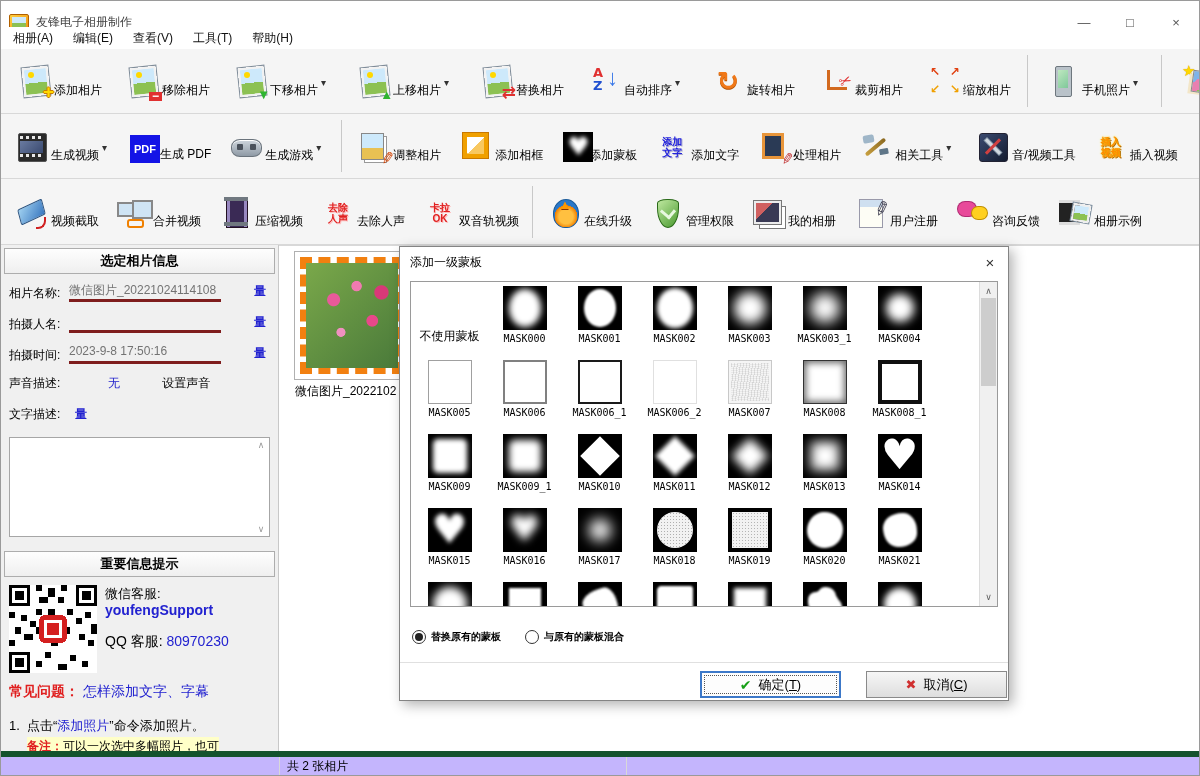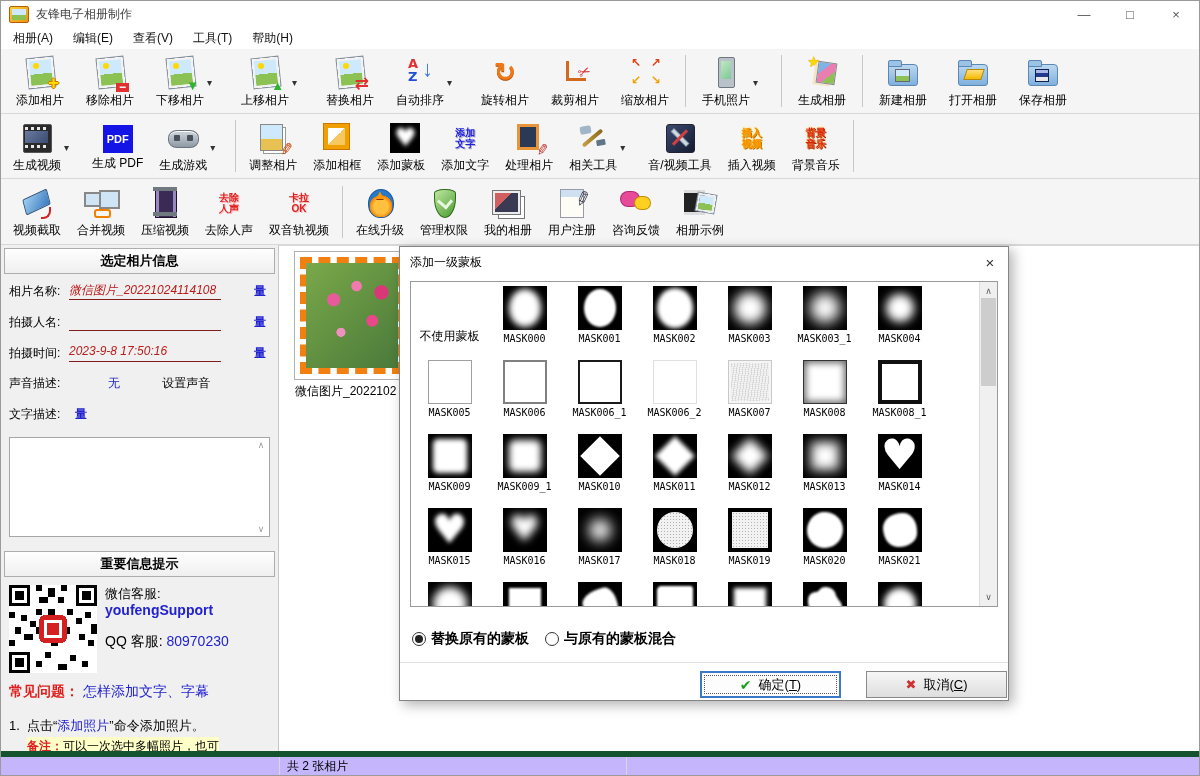--- a/index.html
+++ b/index.html
@@ -1,38 +1,38 @@
 <!DOCTYPE html>
 <html><head>
 <meta charset="utf-8">
 <style>
   html,body{margin:0;padding:0;}
   body{font-family:"Liberation Sans","DejaVu Sans",sans-serif;font-size:12px;color:#000;background:#888;}
   .window{position:relative;width:1200px;height:776px;background:#fff;border:1px solid #9a9a9a;box-sizing:border-box;overflow:hidden;}
 
   
-  .titlebar{position:absolute;left:0;top:0;right:0;height:26px;background:#fff;display:flex;align-items:center;}
+  .titlebar{position:absolute;left:0;top:8px;right:0;height:26px;background:#fff;display:flex;align-items:center;}
   .appicon{width:18px;height:15px;margin:0 7px 0 8px;background:linear-gradient(135deg,#ffd040,#f09010);border:1px solid #b06000;border-radius:2px;position:relative;flex:none;}
   .appicon::before{content:"";position:absolute;inset:2px;background:linear-gradient(180deg,#cde9fb 55%,#8cc153 55%);}
   .wtitle{color:#444;font-size:12px;}
   .wctrls{margin-left:auto;display:flex;height:26px;}
   .wc{width:46px;display:flex;align-items:center;justify-content:center;color:#555;font-size:13px;}
 
   
   .menubar{position:absolute;left:0;top:26px;right:0;height:22px;background:#fff;border-bottom:1px solid #e3e3e3;display:flex;align-items:center;padding-left:2px;}
   .mitem{padding:3px 10px;color:#111;}
 
   
   .tb{position:absolute;left:0;right:0;background:#f5f5f5;border-bottom:1px solid #d8d8d8;display:flex;align-items:center;padding-left:4px;box-sizing:border-box;}
   #tb1{top:48px;height:65px;}
   #tb2{top:113px;height:65px;}
   #tb3{top:178px;height:66px;}
   .tbtn{display:flex;align-items:center;padding:3px 8px 1px;position:relative;}
   #tb1 .tbtn{padding:3px 11px 1px;}
-  .tcol{display:flex;flex-direction:column;align-items:center;}
+  .tcol{display:flex;flex-direction:row;align-items:flex-end;}
   .tlabel{font-size:12px;margin-top:2px;white-space:nowrap;}
   .drop{width:12px;align-self:center;color:#333;margin-left:3px;}
   .drop::before{content:"▾";font-size:10px;}
   .tsep{width:1px;height:52px;background:#c8c8c8;margin:0 5px;flex:none;}
 
   
   .ic{position:relative;width:38px;height:34px;flex:none;}
   .ic .bdg{position:absolute;right:0;bottom:-2px;line-height:1;font-style:normal;}
   .ic .itxt{position:absolute;left:50%;top:50%;transform:translate(-50%,-50%);width:26px;font-size:10px;line-height:11px;font-weight:bold;text-align:center;}
 
@@ -105,21 +105,21 @@
   .feedback::before{content:"";position:absolute;left:4px;top:6px;width:18px;height:14px;background:#e84a9a;border-radius:7px;box-shadow:0 0 0 1px #b02a72;}
   .feedback::after{content:"";position:absolute;right:5px;top:11px;width:15px;height:12px;background:#ffd020;border-radius:6px;box-shadow:0 0 0 1px #c09000;}
   .examples::before{content:"";position:absolute;left:3px;top:4px;width:21px;height:25px;background:#222;box-shadow:inset 0 3px 0 #ddd,inset 0 -3px 0 #ddd;}
   .examples::after{content:"";position:absolute;right:4px;top:8px;width:14px;height:14px;background:linear-gradient(180deg,#cde9fb 55%,#8cc153 55%);border:2px solid #eee;box-shadow:0 0 0 1px #778899;transform:rotate(10deg);}
 
   
   .lpanel{position:absolute;left:0;top:244px;bottom:18px;width:278px;background:#f0f0f0;border-right:1px solid #c8c8c8;box-sizing:border-box;overflow:hidden;}
   .lp-head{margin:3px 3px 8px;border:1px solid #adadad;background:linear-gradient(#fefefe,#efefef);text-align:center;font-weight:bold;font-size:13px;padding:3px 0;}
   .fld{position:relative;padding:0 8px;margin-bottom:10px;height:21px;}
   .flabel{display:inline-block;width:60px;}
-  .fval{display:inline-block;width:152px;border-bottom:1px solid #7f1d1d;color:#b91c1c;height:17px;vertical-align:bottom;white-space:nowrap;overflow:hidden;font-style:italic;}
+  .fval{display:inline-block;width:152px;border-bottom:3px solid #7f1d1d;color:#737373;height:17px;vertical-align:bottom;white-space:nowrap;overflow:hidden;}
   .qlink{position:absolute;right:12px;top:1px;color:#2222d0;font-weight:bold;}
   .soundrow .sval{display:inline-block;width:90px;text-align:center;color:#2222cc;}
   .soundrow .sset{color:#000;}
   .textrow .qlink2{color:#2222d0;font-weight:bold;margin-left:6px;}
   .descbox{position:relative;margin:2px 8px 14px;height:98px;background:#fff;border:1px solid #a6a6a6;}
   .descbox .car{position:absolute;right:2px;color:#999;font-size:9px;width:12px;text-align:center;}
   .car.u{top:2px;}.car.d{bottom:2px;}
   .tips{position:relative;margin-top:6px;padding:0 8px;}
   .qrrow{display:flex;}
   .qr{width:88px;height:88px;flex:none;background:#fff;}
@@ -193,21 +193,21 @@
   .m-ragged-sq::before{inset:6px;background:#fff;filter:blur(1px);}
   .m-brush::before{inset:7px 5px;background:#fff;border-radius:70% 30% 60% 40%/40% 60% 35% 65%;transform:rotate(-15deg);filter:blur(1px);}
   .m-ragged-frame::before{inset:4px;background:#fff;border-radius:12% 8% 14% 9%;filter:blur(1px);}
   .m-splatter::before{inset:6px;background:#fff;filter:blur(2px);}
   .m-splat::before{inset:8px;background:#fff;border-radius:45% 55% 50% 50%;filter:blur(1px);box-shadow:-7px -2px 0 -4px #fff,7px 3px 0 -4px #fff,2px -8px 0 -5px #fff,-3px 8px 0 -5px #fff;}
   .m-glow3::before{inset:6px;background:#fff;border-radius:50%;filter:blur(3px);}
 
   .dlg-scroll{position:absolute;right:0;top:0;bottom:0;width:17px;background:#f0f0f0;border-left:1px solid #dcdcdc;}
   .dlg-scroll .car{position:absolute;left:0;width:17px;text-align:center;color:#606060;font-size:9px;}
   .dlg-scroll .thumb{position:absolute;left:1px;width:15px;top:16px;height:88px;background:#cdcdcd;}
-  .dlg-radios{position:absolute;left:12px;top:383px;display:flex;gap:16px;font-weight:bold;font-size:14px;align-items:center;}
+  .dlg-radios{position:absolute;left:12px;top:383px;display:flex;gap:24px;font-weight:bold;font-size:10px;align-items:center;}
   .radio{display:flex;align-items:center;gap:5px;}
   .rb{width:12px;height:12px;border:1px solid #333;border-radius:50%;position:relative;background:#fff;flex:none;}
   .rb.sel::after{content:"";position:absolute;inset:2px;background:#222;border-radius:50%;}
   .dlg-btnbar{position:absolute;left:0;right:0;top:415px;bottom:0;border-top:1px solid #e0e0e0;}
   .btn{position:absolute;top:8px;height:27px;width:141px;display:flex;align-items:center;justify-content:center;gap:7px;font-size:13px;box-sizing:border-box;}
   .btn-ok{left:300px;border:2px solid #3c78c8;background:#fdfdfd;outline:1px dotted #555;outline-offset:-5px;}
   .btn-cancel{left:466px;border:1px solid #8a8a8a;background:linear-gradient(#f6f6f6,#dedede);}
   .okcheck{color:#18a018;font-weight:bold;font-size:14px;}
   .okcheck::before{content:"✔";}
   .cancelx{color:#d03030;font-weight:bold;font-size:13px;}

